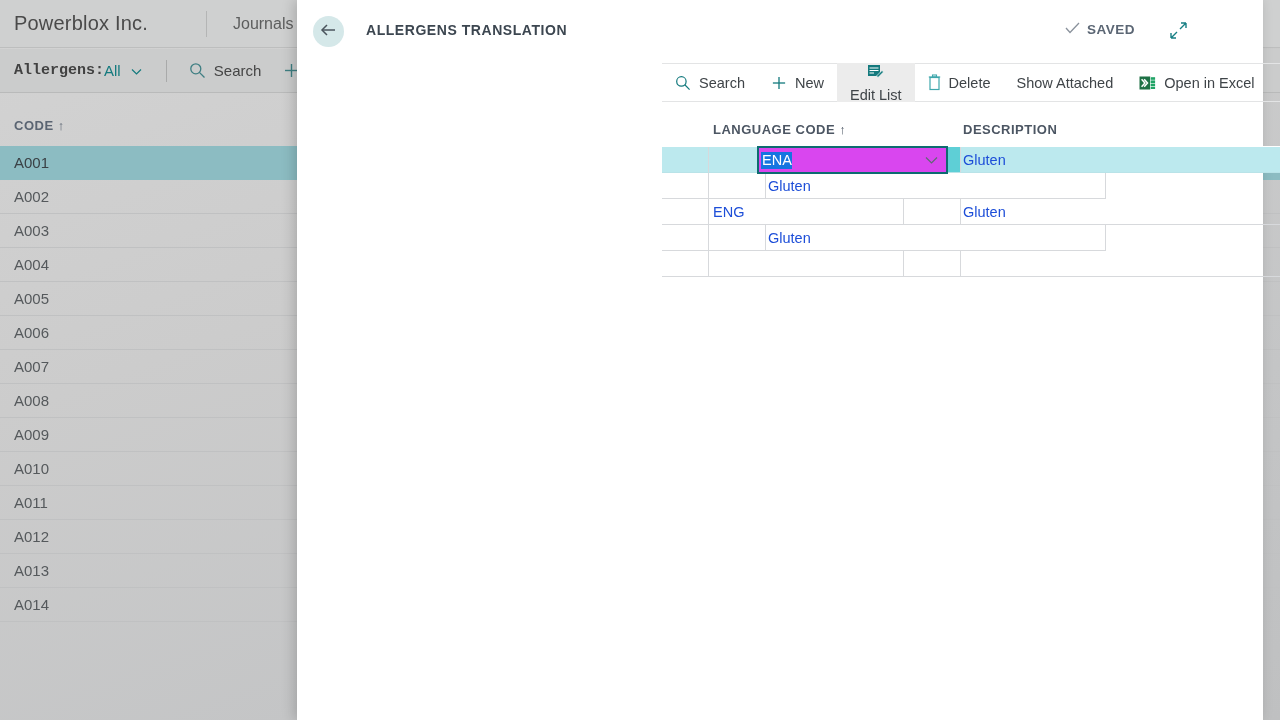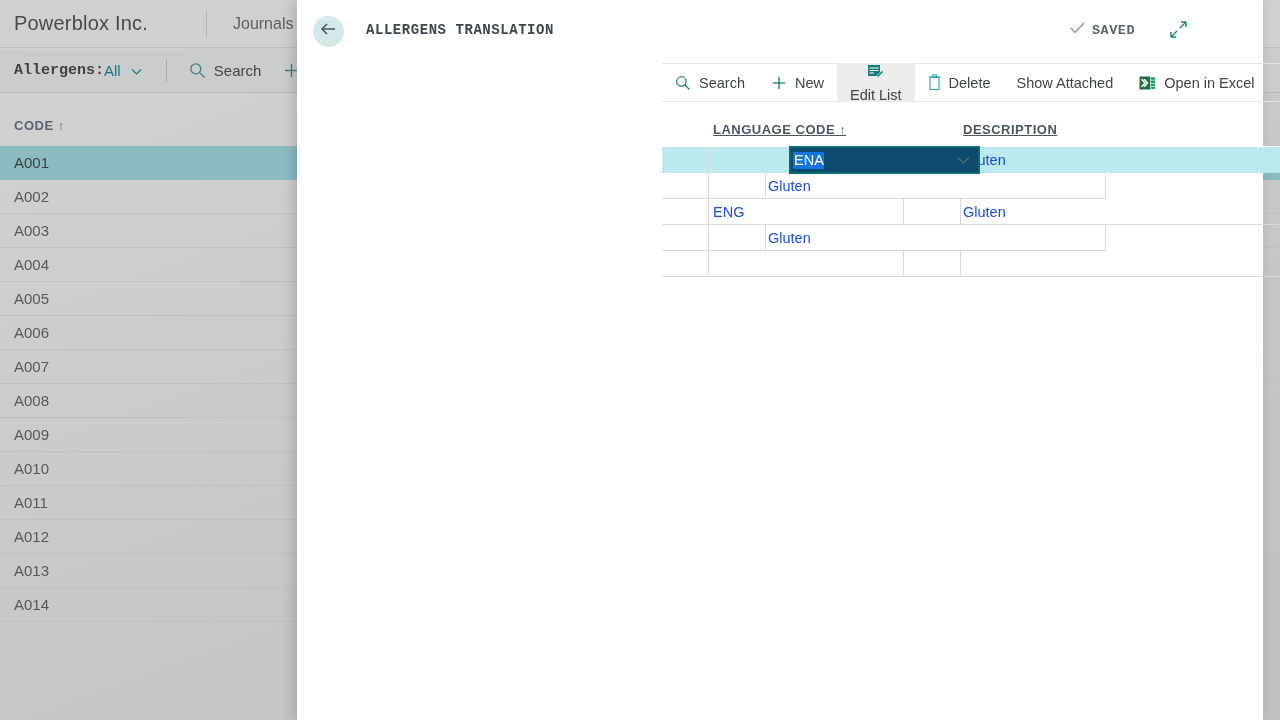--- a/index.html
+++ b/index.html
@@ -66,21 +66,21 @@
     color:#3a4145;
   }
 
   
   #dialog {
     position:absolute; left:297px; top:0; width:966px; height:720px;
     background:#ffffff;
     box-shadow: -3px 0 12px rgba(0,0,0,.18);
   }
   #dlg-header {
-    position:relative; height:62px; display:flex; align-items:center;font-family:Liberation Mono, monospace;
+    position:relative; height:62px; display:flex; align-items:center;
   }
   #back-btn {
     position:absolute; left:16px; top:16px; width:31px; height:31px;
     border-radius:50%; background:#d5e8e9;
     display:flex; align-items:center; justify-content:center;
     cursor:pointer;
   }
   #dlg-title {
     position:absolute; left:69px; top:22px;
     font-size:14px; font-weight:bold; color:#3c4650; letter-spacing:.55px;
@@ -108,21 +108,20 @@
   }
   .tb-item.active { background:#ececec;flex-direction:column; }
   .tb-item .ic { display:flex; align-items:center; color:#147a7e; }
 
   
   #grid { position:absolute; left:365px; top:118px; width:832px; }
   #grid-head { display:flex; height:28px; align-items:flex-start; }
   .gh {
     font-size:13px; font-weight:bold; color:#4c5663; letter-spacing:.5px;
     padding-top:4px;
-    text-decoration:underline;
   }
   .gh.c-ind { width:47px; }
   .gh.c-lang { width:195px; padding-left:4px; }
   .gh.c-dots { width:57px; }
   .gh.c-desc { width:340px; padding-left:2px; }
 
   #grid-body { border-top:1px solid #ffffff; }
   .grow { display:flex; height:26px; }
   .gc { border-bottom:1px solid #d7d9dc; border-right:1px solid #d7d9dc; display:flex; align-items:center; }
   .gc.c-ind { width:47px; border-right:1px solid #d7d9dc; }
@@ -135,25 +134,24 @@
   .grow.selected .c-ind { background:#bce9ee; }
   .grow.selected .c-lang { background:#bce9ee; }
   .grow.selected .c-dots { background:#5ecfd6; }
   .grow.selected .c-desc { background:#bce9ee; }
 
   .grow.selected .gc.c-lang { padding:0; position:relative; }
 
   #lang-editor {
     position:absolute; left:48px; top:-1px;
     width:191px; height:28px;
-    background:#0c4a6e;
+    background:#d946ef;
     border:2px solid #0d6b70;
     display:flex; align-items:center;
     z-index:5;
-    margin-left:32px;
   }
   #lang-editor .val {
     font-size:14.5px; color:#ffffff; background:#1575e0;
     margin-left:2px; padding:1px 0 1px 1px; line-height:15px;
   }
   #lang-editor .dd {
     margin-left:auto; margin-right:8px; color:#5d6a73; display:flex; align-items:center;
   }
   .dots-v { display:flex; flex-direction:column; gap:2.5px; align-items:center; }
   .dots-v i { width:2.5px; height:2.5px; background:#3c4a52; border-radius:50%; display:block; }

